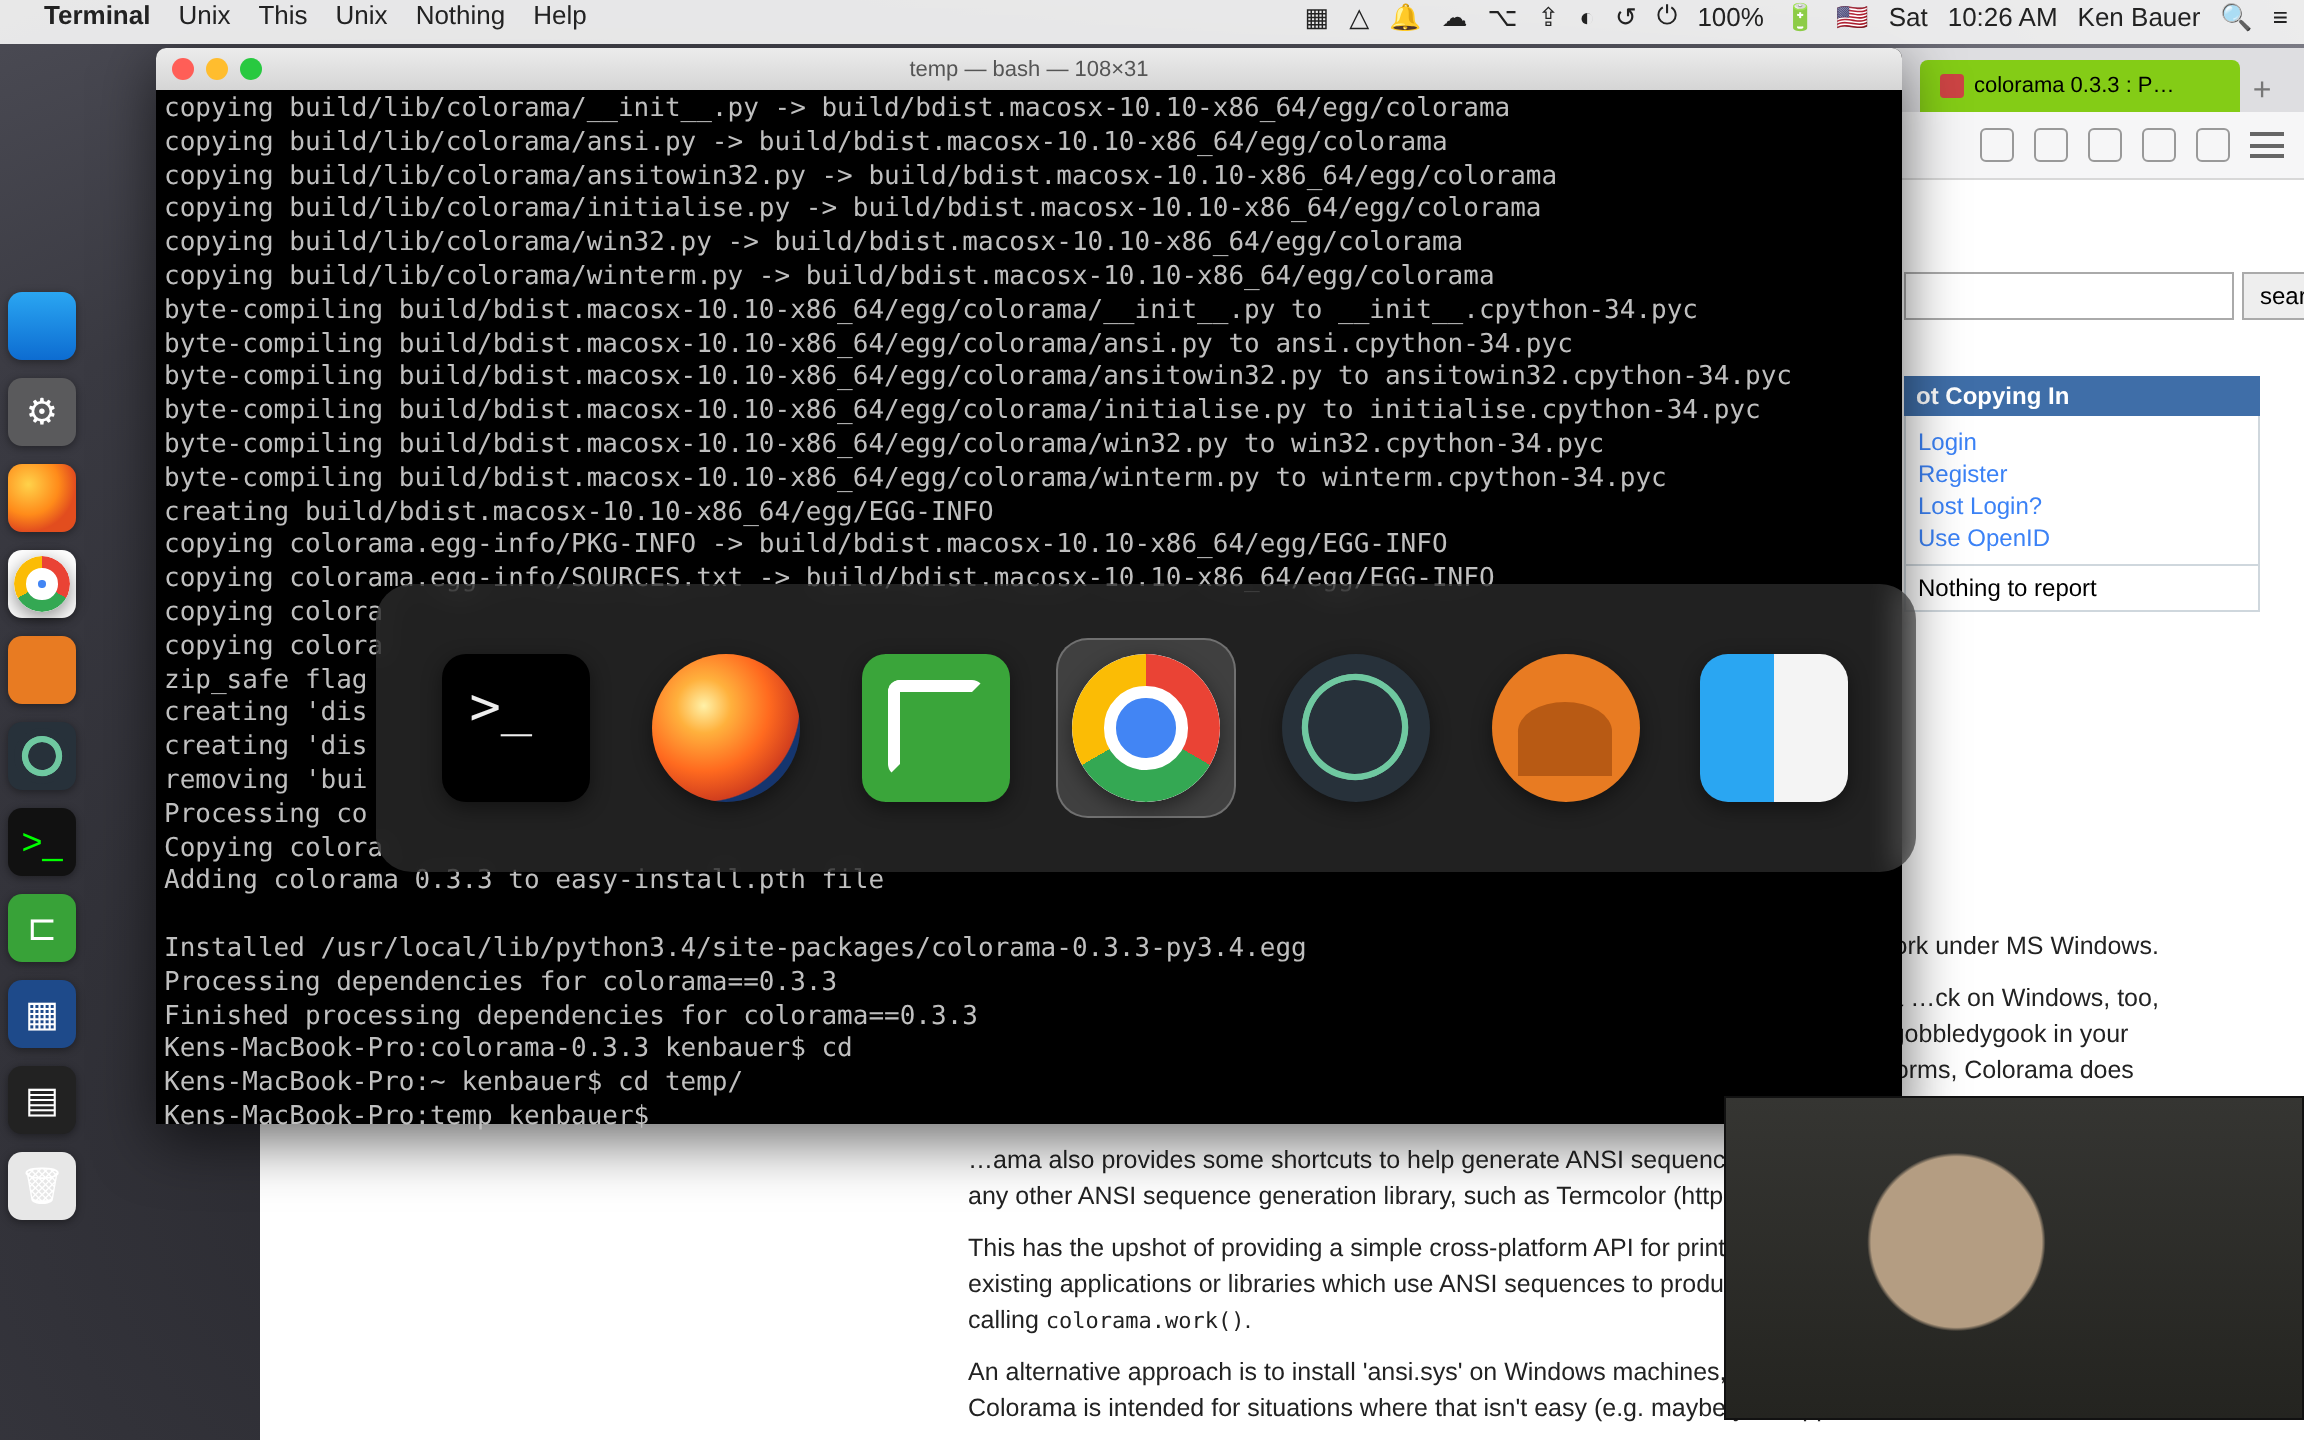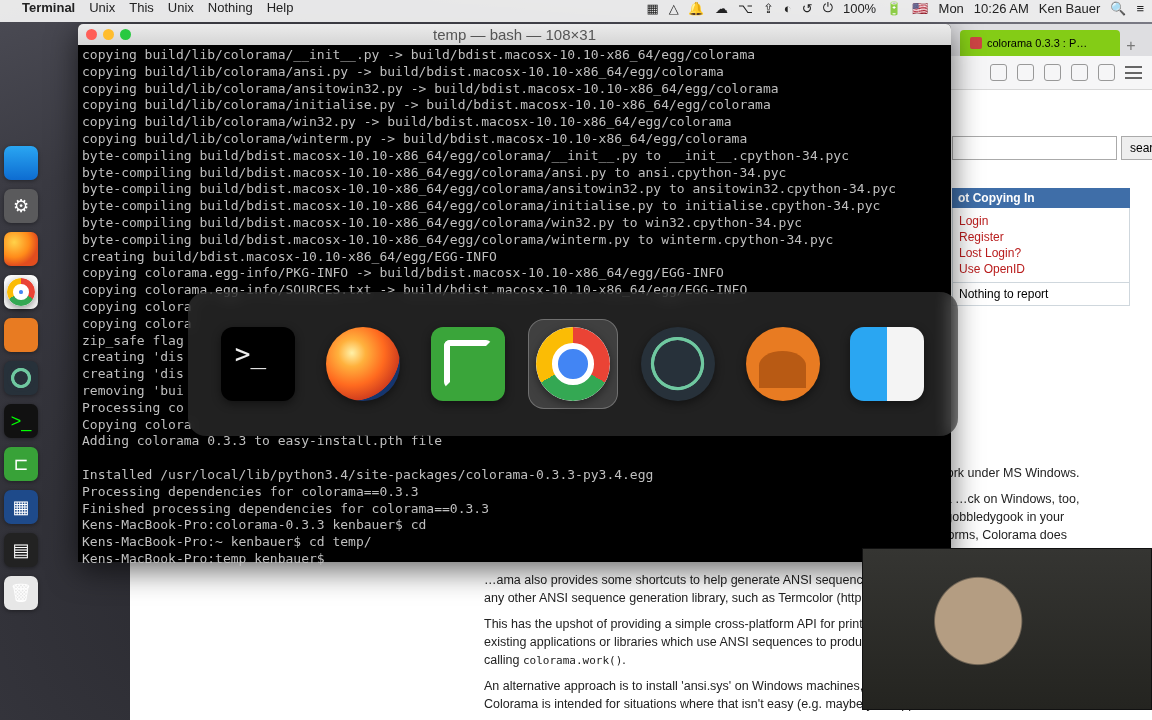--- a/index.html
+++ b/index.html
@@ -27,21 +27,21 @@
 .di-term{background:#111;color:#0f0;}
 .di-cam{background:#38a238;}
 .di-teams{background:#1e4a8a;}
 .di-sys{background:#222;}
 .di-trash{background:#e7e7e7;}
 
 
 #term{position:absolute;left:78px;top:24px;width:873px;height:538px;background:#000;border-radius:5px 5px 0 0;
  box-shadow:0 8px 30px rgba(0,0,0,.6);}
 #term-title{height:21px;background:linear-gradient(#ececec,#d5d5d5);border-radius:5px 5px 0 0;
- display:flex;align-items:center;font-size:15px;color:#555;position:relative;}
+ display:flex;align-items:center;font-size:11px;color:#555;position:relative;}
 .traffic{display:flex;gap:6px;padding-left:8px;}
 .tl{width:11px;height:11px;border-radius:50%;}
 .tl.r{background:#ff5e57;} .tl.y{background:#ffbd2e;} .tl.g{background:#28c940;}
 #term-title .title-txt{position:absolute;left:0;right:0;text-align:center;pointer-events:none;}
 #term-body{padding:2px 4px;font-family:Menlo,Monaco,monospace;font-size:13px;color:#bfbfbf;line-height:16.8px;
  white-space:pre;}
 
 
 #browser{position:absolute;left:130px;top:24px;right:0;bottom:0;background:#fff;z-index:-1; }
 
@@ -63,21 +63,21 @@
 .burger{width:17px;height:13px;display:flex;flex-direction:column;justify-content:space-between;}
 .burger span{height:2px;background:#666;}
 
 
 #pypi-side{position:absolute;right:22px;top:112px;width:178px;font-size:12px;}
 #pypi-search{display:flex;gap:4px;margin-bottom:28px;}
 #pypi-search input{flex:1;height:24px;border:1px solid #aaa;padding:0 4px;font-size:12px;}
 #pypi-search button{height:24px;padding:0 8px;border:1px solid #aaa;background:#eee;font-size:12px;}
 .side-head{background:#3f6ea8;color:#fff;padding:3px 6px;font-weight:bold;}
 .side-body{border:1px solid #cfd7dd;border-top:none;padding:4px 6px;background:#fff;}
-.side-body a{color:#b91c1c;text-decoration:none;display:block;margin:2px 0;}
+.side-body a{color:#3b82f6;text-decoration:none;display:block;margin:2px 0;}
 #pypi-content{position:absolute;left:354px;top:432px;width:600px;font-size:12.5px;line-height:1.45;color:#222;}
 #pypi-content p{margin:8px 0;}
 #pypi-content code{font-family:Menlo,monospace;font-size:11px;}
 
 
 #switcher{position:absolute;left:188px;top:292px;width:770px;height:144px;border-radius:18px;
  background:rgba(60,60,60,.55);backdrop-filter:blur(8px);display:flex;align-items:center;justify-content:space-around;
  padding:0 18px;}
 .sw-item{width:90px;height:90px;border-radius:16px;display:flex;align-items:center;justify-content:center;position:relative;}
 .sw-item.sel{background:rgba(255,255,255,.14);border:1px solid rgba(255,255,255,.25);}
@@ -122,21 +122,21 @@
     <span>🔔</span>
     <span>☁</span>
     <span>⌥</span>
     <span>⇪</span>
     <span>◐</span>
     <span>↺</span>
     <span>⏻</span>
     <span>100%</span>
     <span>🔋</span>
     <span>🇺🇸</span>
-    <span>Mon</span>
+    <span>Sat</span>
     <span>10:26 AM</span>
     <span>Ken Bauer</span>
     <span>🔍</span>
     <span>≡</span>
   </div>
 </div>
 
 <div id="dock">
   <div class="dock-item di-finder"></div>
   <div class="dock-item di-prefs">⚙</div>

